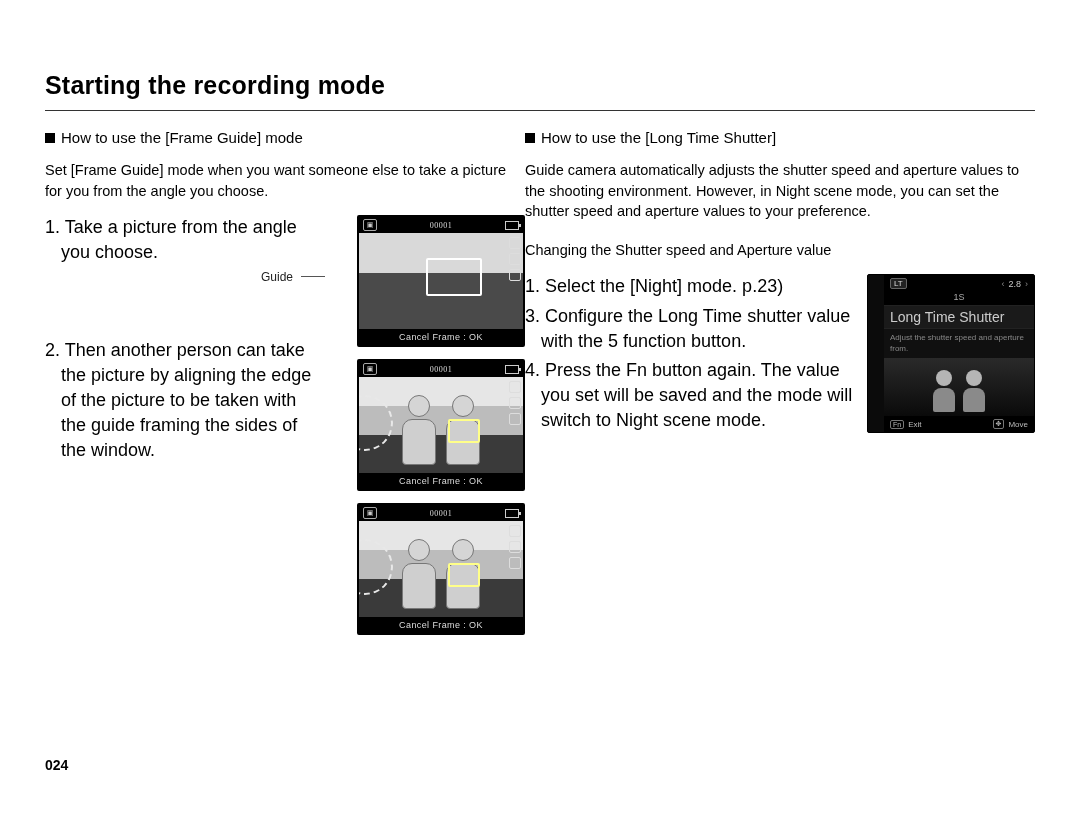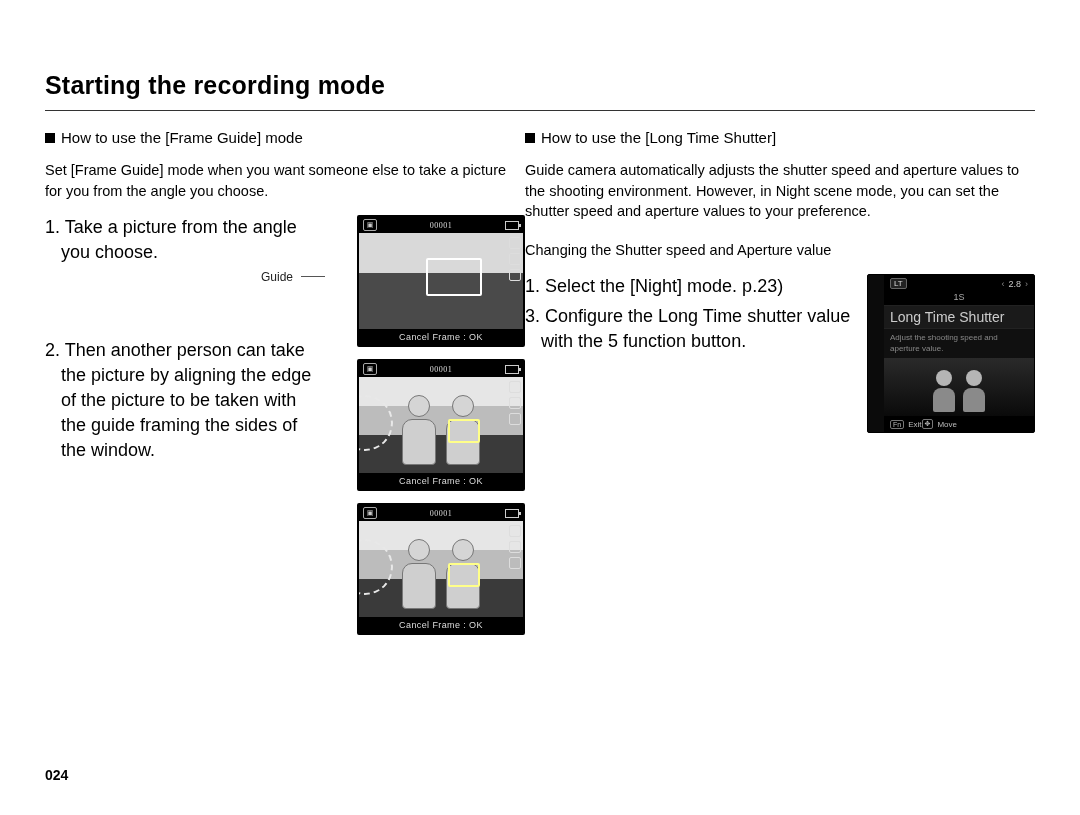--- a/index.html
+++ b/index.html
@@ -164,33 +164,33 @@
   .chev { color:#888; font-size:9px; }
   .night-sub { background:#000; color:#aaa; font-size:9px; padding:0 6px 3px; text-align:center; }
   .night-section { background:#1a1a1a; color:#ccc; font-size:14px; padding:3px 6px; border-top:1px solid #222; border-bottom:1px solid #222; }
   .night-desc { background:#101010; color:#888; font-size:8px; padding:4px 6px; line-height:1.3; }
   .night-img { height:58px; background:linear-gradient(#2a2a2a, #0a0a0a); position:relative; }
   .night-img .ppl { position:absolute; inset:6px 20px 6px 20px; display:flex; gap:4px; align-items:flex-end; justify-content:center; }
   .night-img .p { width:26px; height:40px; }
   .night-img .p .h { width:16px; height:16px; background:#b5b5b5; border-radius:50%; margin:0 auto; }
   .night-img .p .b { width:22px; height:24px; background:#8a8a8a; border-radius:8px 8px 2px 2px; margin:2px auto 0; }
   .night-foot {
-    background:#000; color:#bbb; font-size:8px; display:flex; padding:3px 6px;
+    background:#000; color:#bbb; font-size:8px; display:flex; justify-content:space-between; padding:3px 6px;
   }
   .night-foot .btn { display:flex; gap:4px; align-items:center; }
   .night-foot .key { display:inline-block; border:1px solid #777; padding:0 2px; border-radius:2px; font-size:7px; }
 
   .right-steps { margin-top:10px; }
   .right-steps .step { padding-right: 0; }
   .right-top-wrap { overflow:visible; }
 
   .page-num {
     position:absolute;
     left:45px;
-    bottom:32px;
+    bottom:42px;
     font-size:14px;
     font-weight:bold;
   }
 
   .top-row { display:flex; align-items:center; justify-content:space-between; gap:4px; width:100%; }
 </style>
 </head>
 <body>
 
 <div class="page">
@@ -316,21 +316,21 @@
           <div class="night-top">
             <span class="lt-badge">LT</span>
             <div class="night-val">
               <span class="chev">‹</span>
               <span>2.8</span>
               <span class="chev">›</span>
             </div>
           </div>
           <div class="night-sub">1S</div>
           <div class="night-section">Long Time Shutter</div>
-          <div class="night-desc">Adjust the shooting speed and aperture value.</div>
+          <div class="night-desc">Adjust the shutter speed and aperture from.</div>
           <div class="night-img">
             <div class="ppl">
               <div class="p">
                   <div class="h"></div>
                   <div class="b"></div>
                 </div>
               <div class="p">
                   <div class="h"></div>
                   <div class="b"></div>
                 </div>
@@ -344,19 +344,20 @@
             <span class="btn">
               <span class="key">✥</span>
               <span>Move</span>
             </span>
           </div>
         </div>
 
         <div class="right-steps">
           <p class="step">1.  Select the [Night] mode.  p.23)</p>
           <p class="step">3. Configure the Long Time shutter value with the 5 function button.</p>
+          <p class="step">4. Press the Fn button again. The value you set will be saved and the mode will switch to Night scene mode.</p>
         </div>
       </div>
     </div>
   </div>
 </div>
 
 <div class="page-num">024</div>
 
 </body></html>

